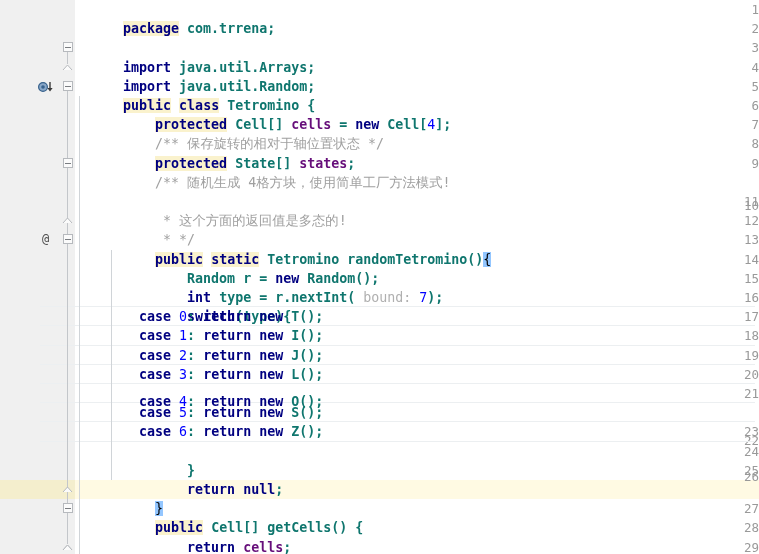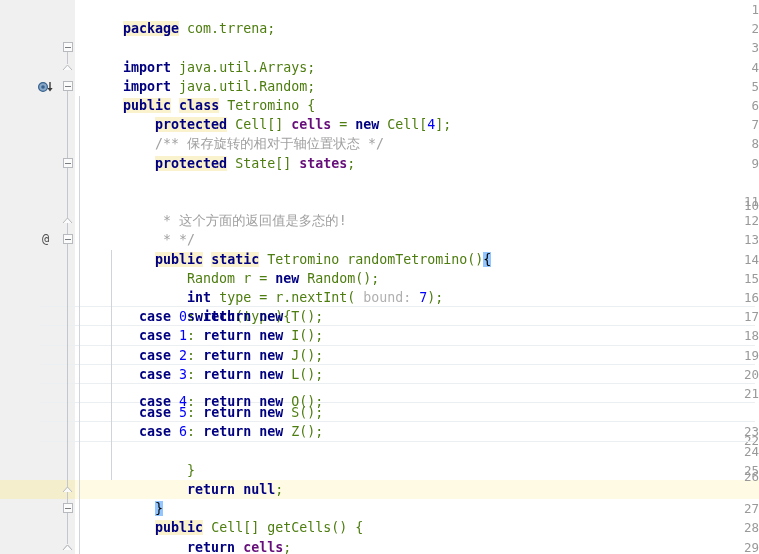--- a/index.html
+++ b/index.html
@@ -110,21 +110,21 @@
   .row-sep {
     position: absolute;
     height: 1px;
     background: #eceff1;
     z-index: 1;
   }
 
   
   .kw   { color: #000080; font-weight: bold; }
   .kwhl { color: #000080; font-weight: bold; background: #faf2cd; }
-  .typ  { color: #4d7c0f; }
+  .typ  { color: #0f766e; font-weight: bold; }
   .fld  { color: #660e7a; font-weight: bold; }
   .num  { color: #0000ff; }
   .cmt  { color: #a0a0a0; }
   .cmti { color: #a0a0a0; font-style: italic; }
   .hint { color: #b0b0b0; }
   .brace-hl { background: #93c6ff; }
   .punct { color: #000000; }
 
   
   .fold-mark {
@@ -286,20 +286,23 @@
     </div>
 
     <div class="line" style="top:115.2px">
       <span class="punct">    </span><span class="cmt">/** 保存旋转的相对于轴位置状态 */</span>
     </div>
 
     <div class="line" style="top:134.4px">
       <span class="punct">    </span><span class="kwhl">protected</span><span class="typ"> State[] </span><span class="fld">states</span><span class="typ">;</span>
     </div>
 
+    <div class="line" style="top:153.6px">
+      <span class="punct">    </span><span class="cmt">/** 随机生成 4格方块，使用简单工厂方法模式!</span>
+    </div>
 
 
     <div class="line" style="top:192px">
       <span class="punct">     </span><span class="cmt">* 这个方面的返回值是多态的!</span>
     </div>
 
     <div class="line" style="top:211.2px">
       <span class="punct">     </span><span class="cmt">* */</span>
     </div>
 

